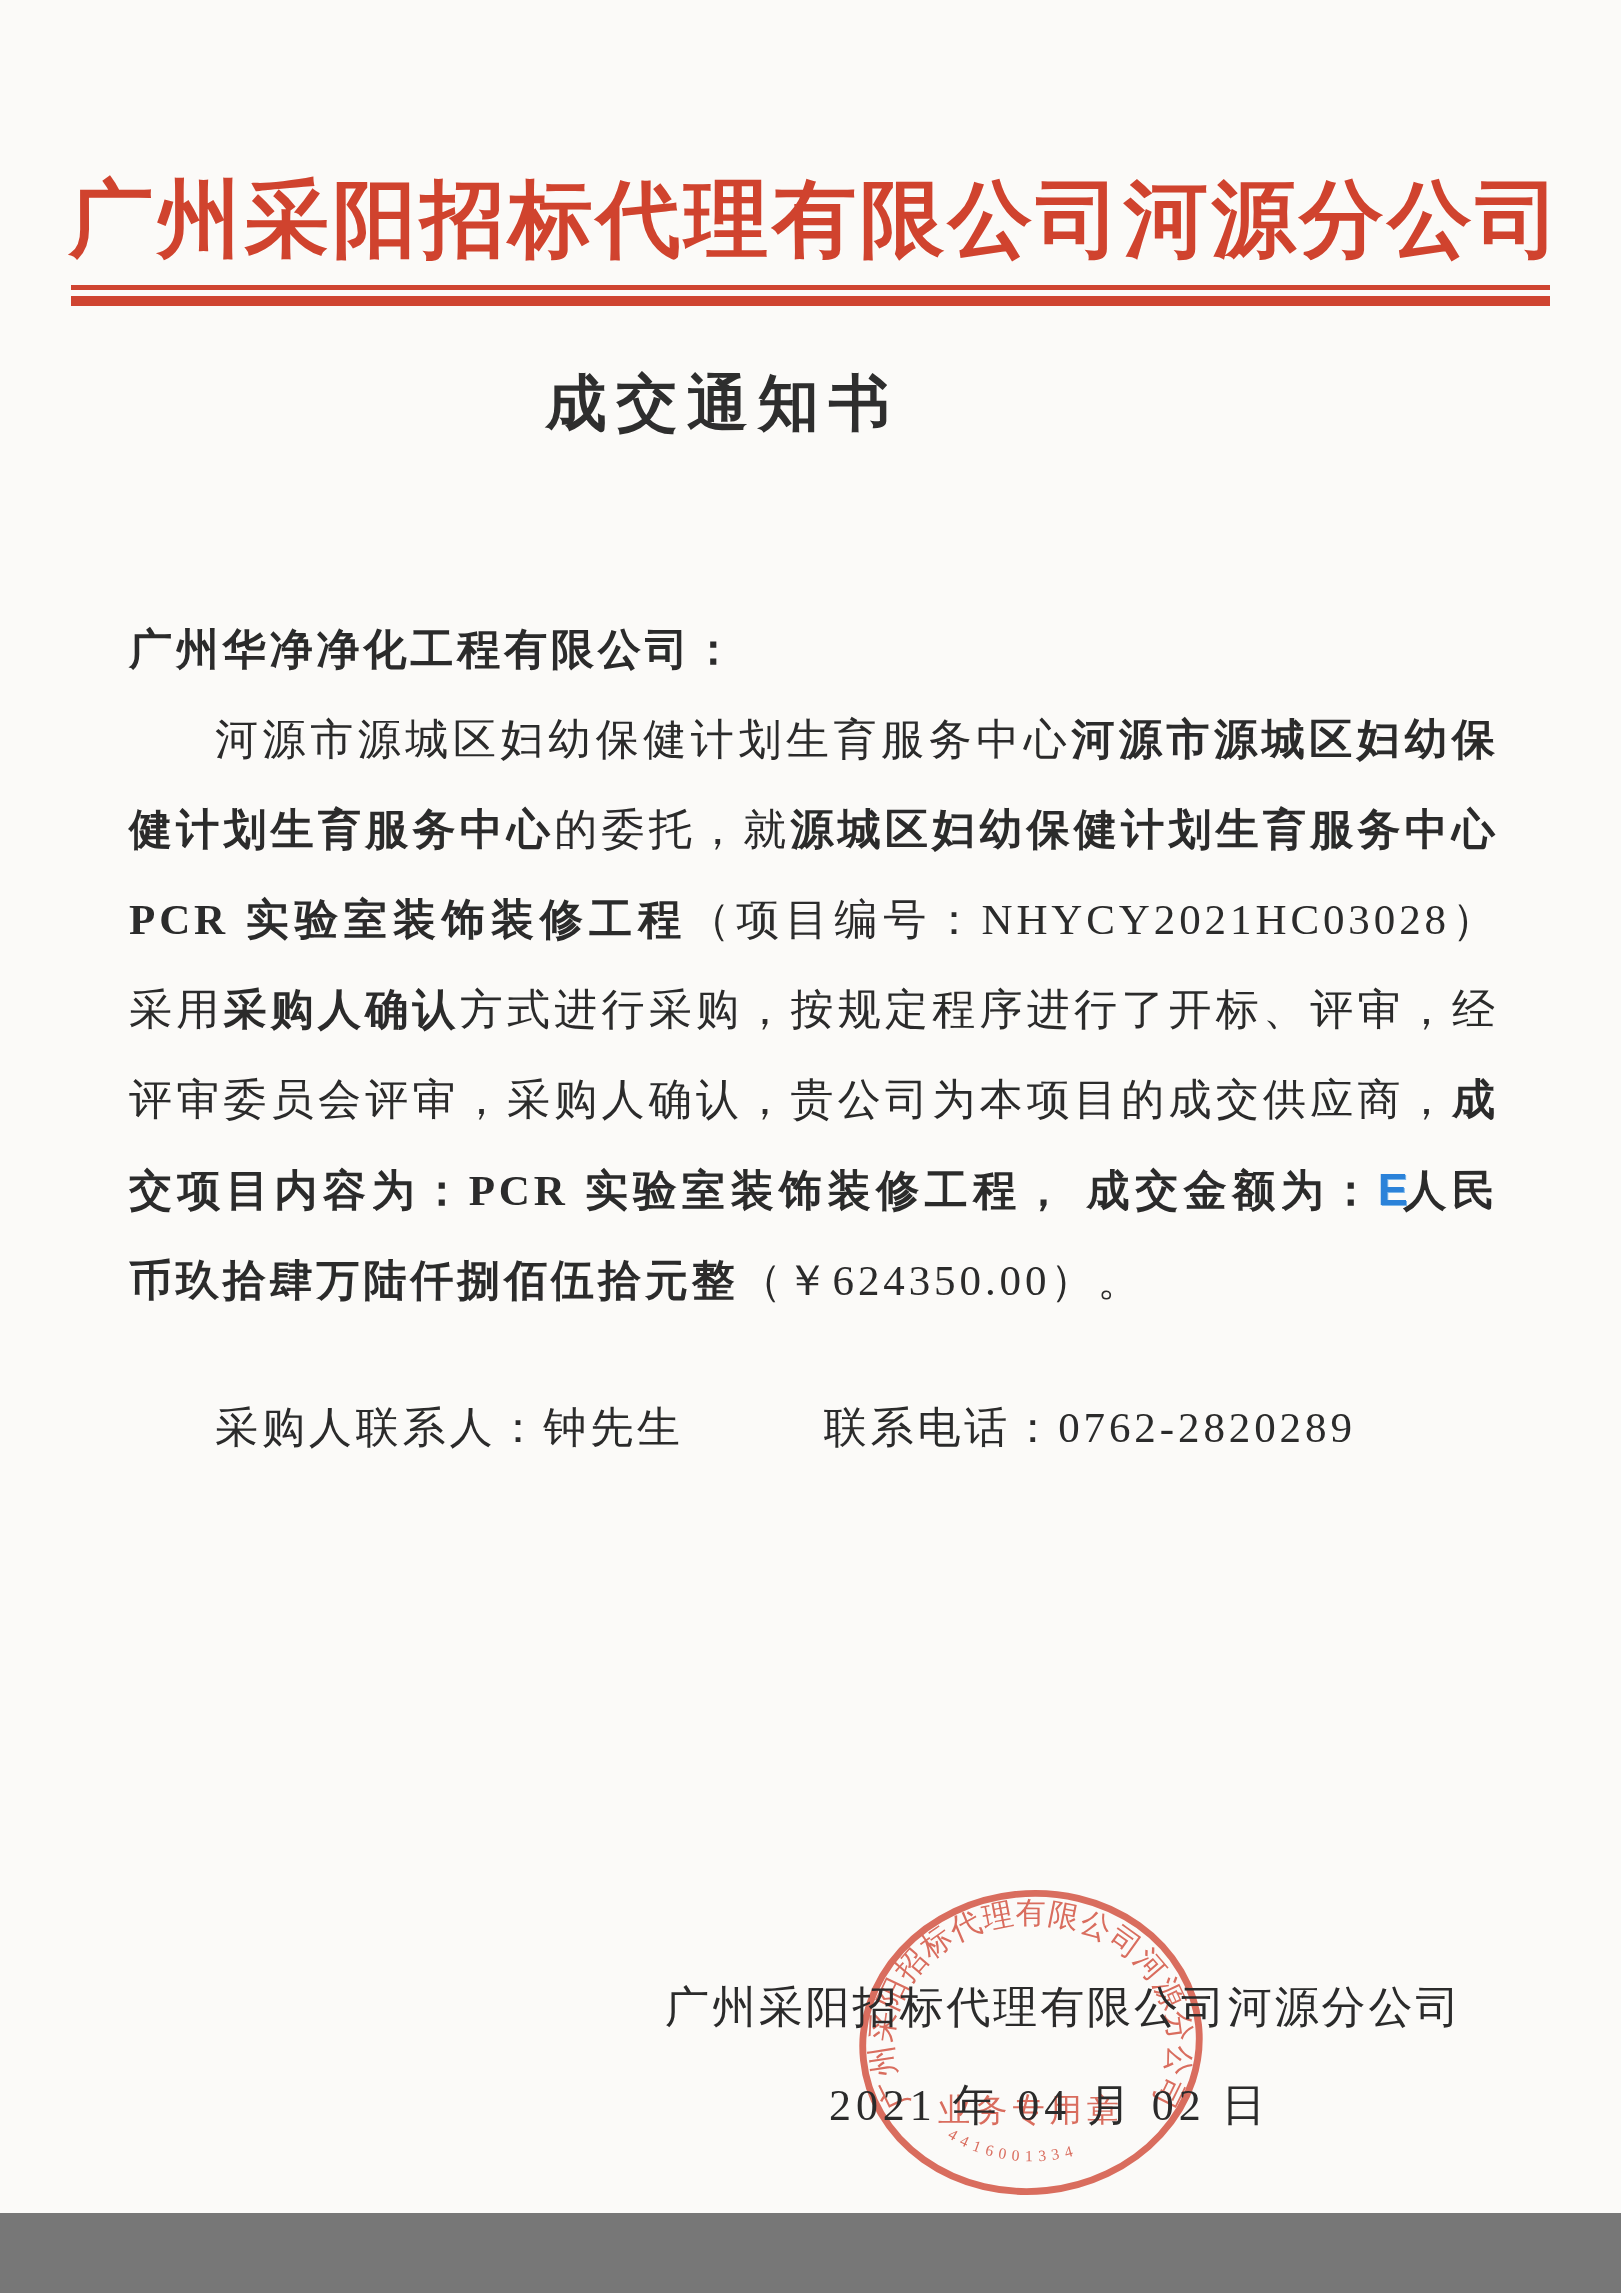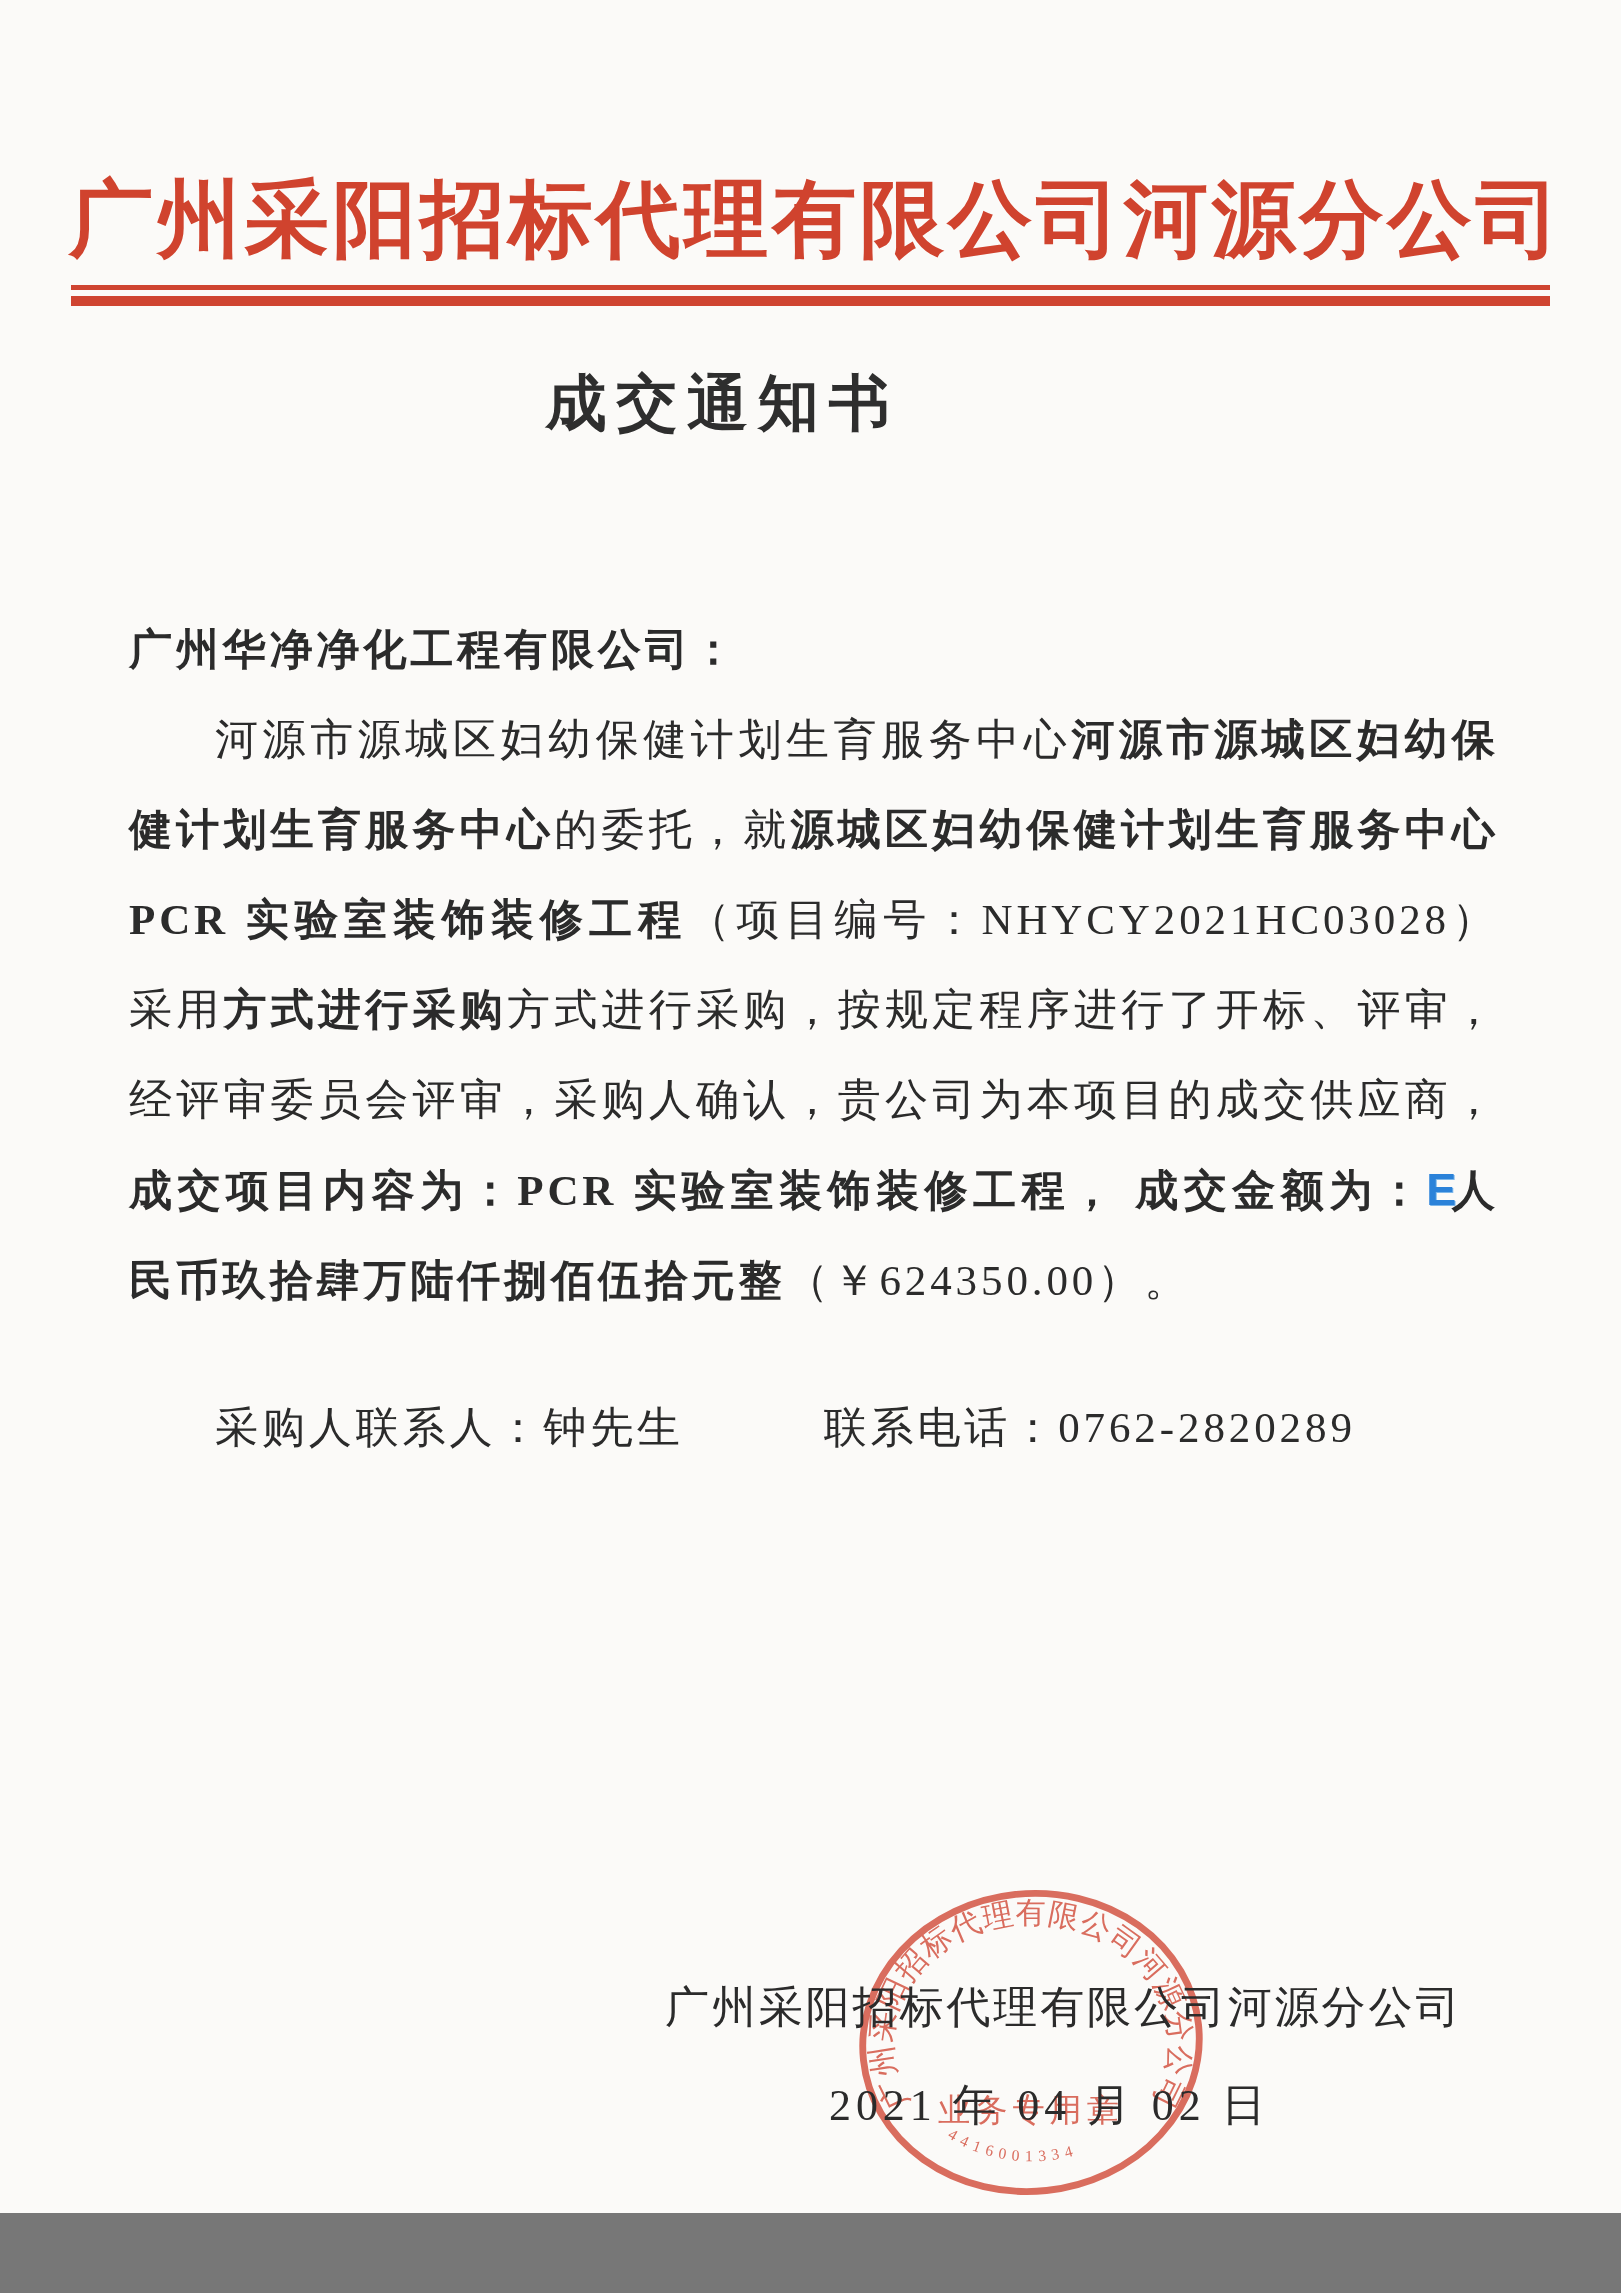--- a/index.html
+++ b/index.html
@@ -90,21 +90,21 @@
     <div class="rule thin"></div>
     <div class="rule thick"></div>
   </header>
 
   <h2 class="doc-title">成交通知书</h2>
 
   <main class="body-block">
 
     <p class="recipient">广州华净净化工程有限公司：</p>
 
-    <p class="para"><span>河源市源城区妇幼保健计划生育服务中心</span><b>河源市源城区妇幼保健计划生育服务中心</b><span>的委托，就</span><b>源城区妇幼保健计划生育服务中心 PCR 实验室装饰装修工程</b><span>（项目编号：NHYCY2021HC03028）采用</span><b>方式进行采购</b><span>方式进行采购，按规定程序进行了开标、评审，经评审委员会评审，采购人确认，贵公司为本项目的成交供应商，</span><b>成交项目内容为：PCR 实验室装饰装修工程， 成交金额为：</b><span class="blue-e">E</span><b>人民币玖拾肆万陆仟捌佰伍拾元整</b><span>（￥624350.00）。</span></p>
+    <p class="para"><span>河源市源城区妇幼保健计划生育服务中心</span><b>河源市源城区妇幼保健计划生育服务中心</b><span>的委托，就</span><b>源城区妇幼保健计划生育服务中心 PCR 实验室装饰装修工程</b><span>（项目编号：NHYCY2021HC03028）采用</span><b>采购人确认</b><span>方式进行采购，按规定程序进行了开标、评审，经评审委员会评审，采购人确认，贵公司为本项目的成交供应商，</span><b>成交项目内容为：PCR 实验室装饰装修工程， 成交金额为：</b><span class="blue-e">E</span><b>人民币玖拾肆万陆仟捌佰伍拾元整</b><span>（￥624350.00）。</span></p>
 
 
 
     <p class="para contact">
       <span>采购人联系人：钟先生</span>
       <span class="phone">联系电话：0762-2820289</span>
     </p>
 
   </main>
 

